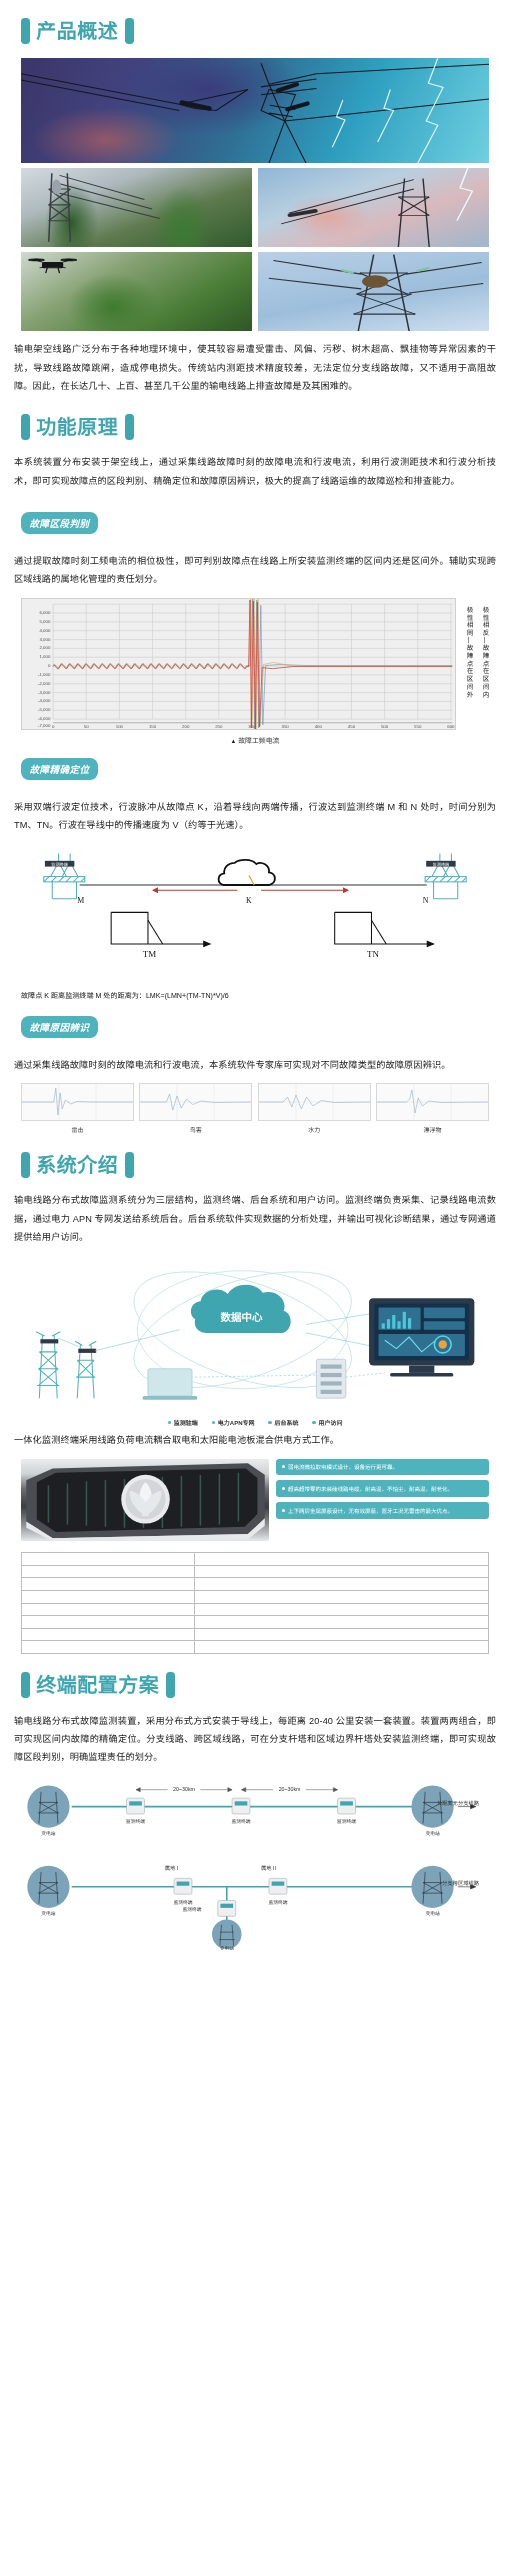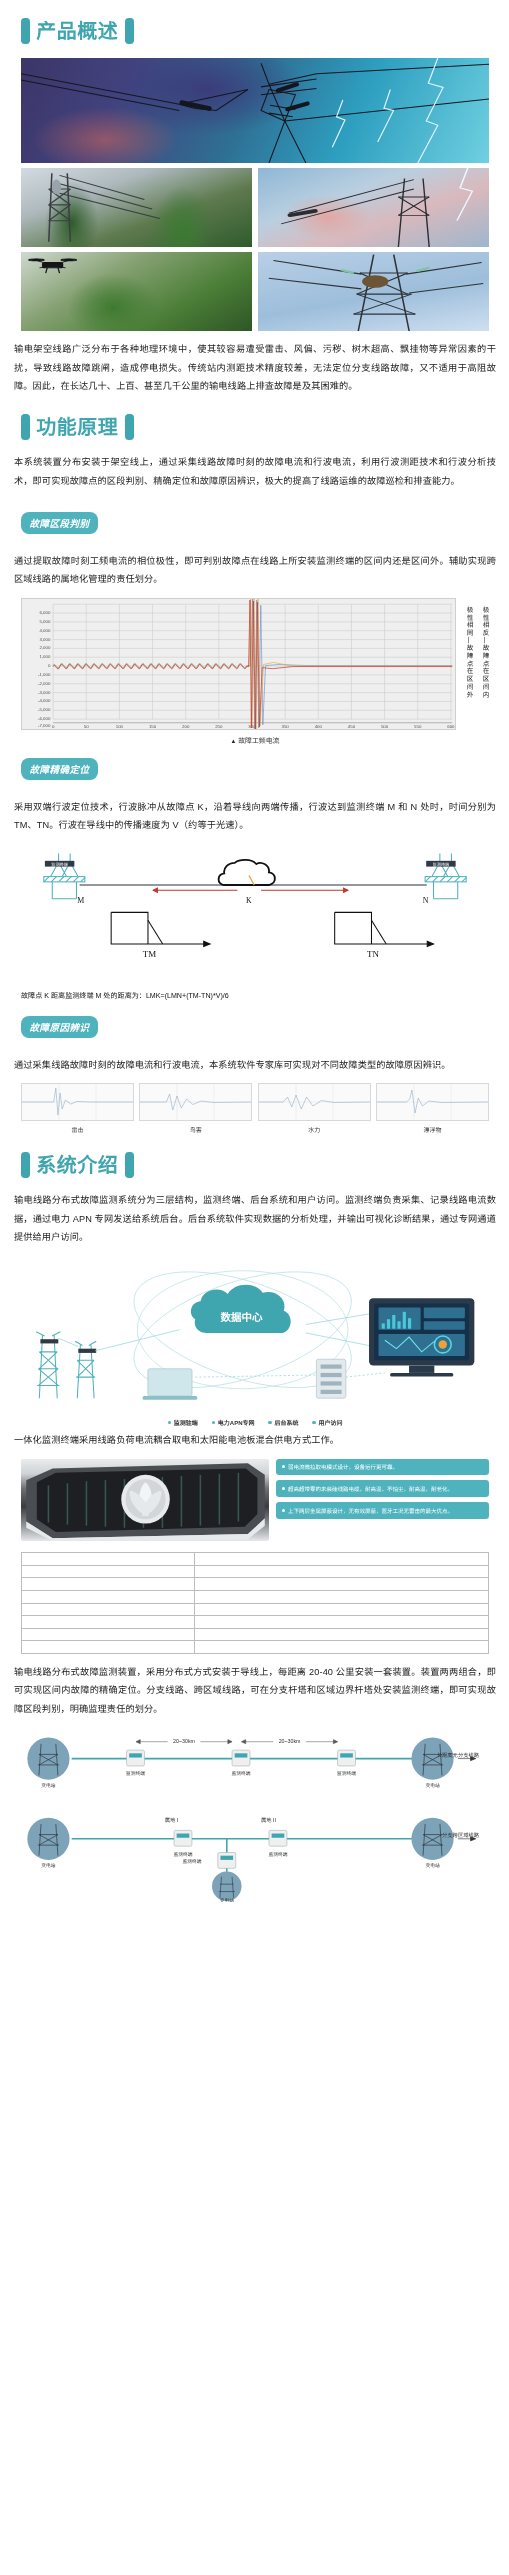--- a/index.html
+++ b/index.html
@@ -614,20 +614,25 @@
         <td></td>
       </tr>
       <tr>
         <td class="k"></td>
         <td></td>
       </tr>
     </tbody>
   </table>
 
   
+  <div class="sec-head">
+    <div class="brk left"></div>
+    <h2>终端配置方案</h2>
+    <div class="brk right"></div>
+  </div>
   <p class="para pad">输电线路分布式故障监测装置，采用分布式方式安装于导线上，每距离 20-40 公里安装一套装置。装置两两组合，即可实现区间内故障的精确定位。分支线路、跨区域线路，可在分支杆塔和区域边界杆塔处安装监测终端，即可实现故障区段判别，明确监理责任的划分。</p>
 
   <div class="deploy">
     <svg viewBox="0 0 887 330" preserveAspectRatio="xMidYMid meet">
 
       <circle cx="52" cy="58" r="40" fill="#7da3b8"></circle>
       <g stroke="#2e3b45" stroke-width="1.6" fill="none" opacity=".85">
         <path d="M38 30 L34 90 M66 30 L70 90 M34 50 L70 50 M32 70 L72 70 M34 50 L70 70 M70 50 L34 70"></path>
       </g>
       <text x="52" y="112" font-size="9" text-anchor="middle" fill="#333" font-family="'Liberation Sans',sans-serif">变电站</text>

